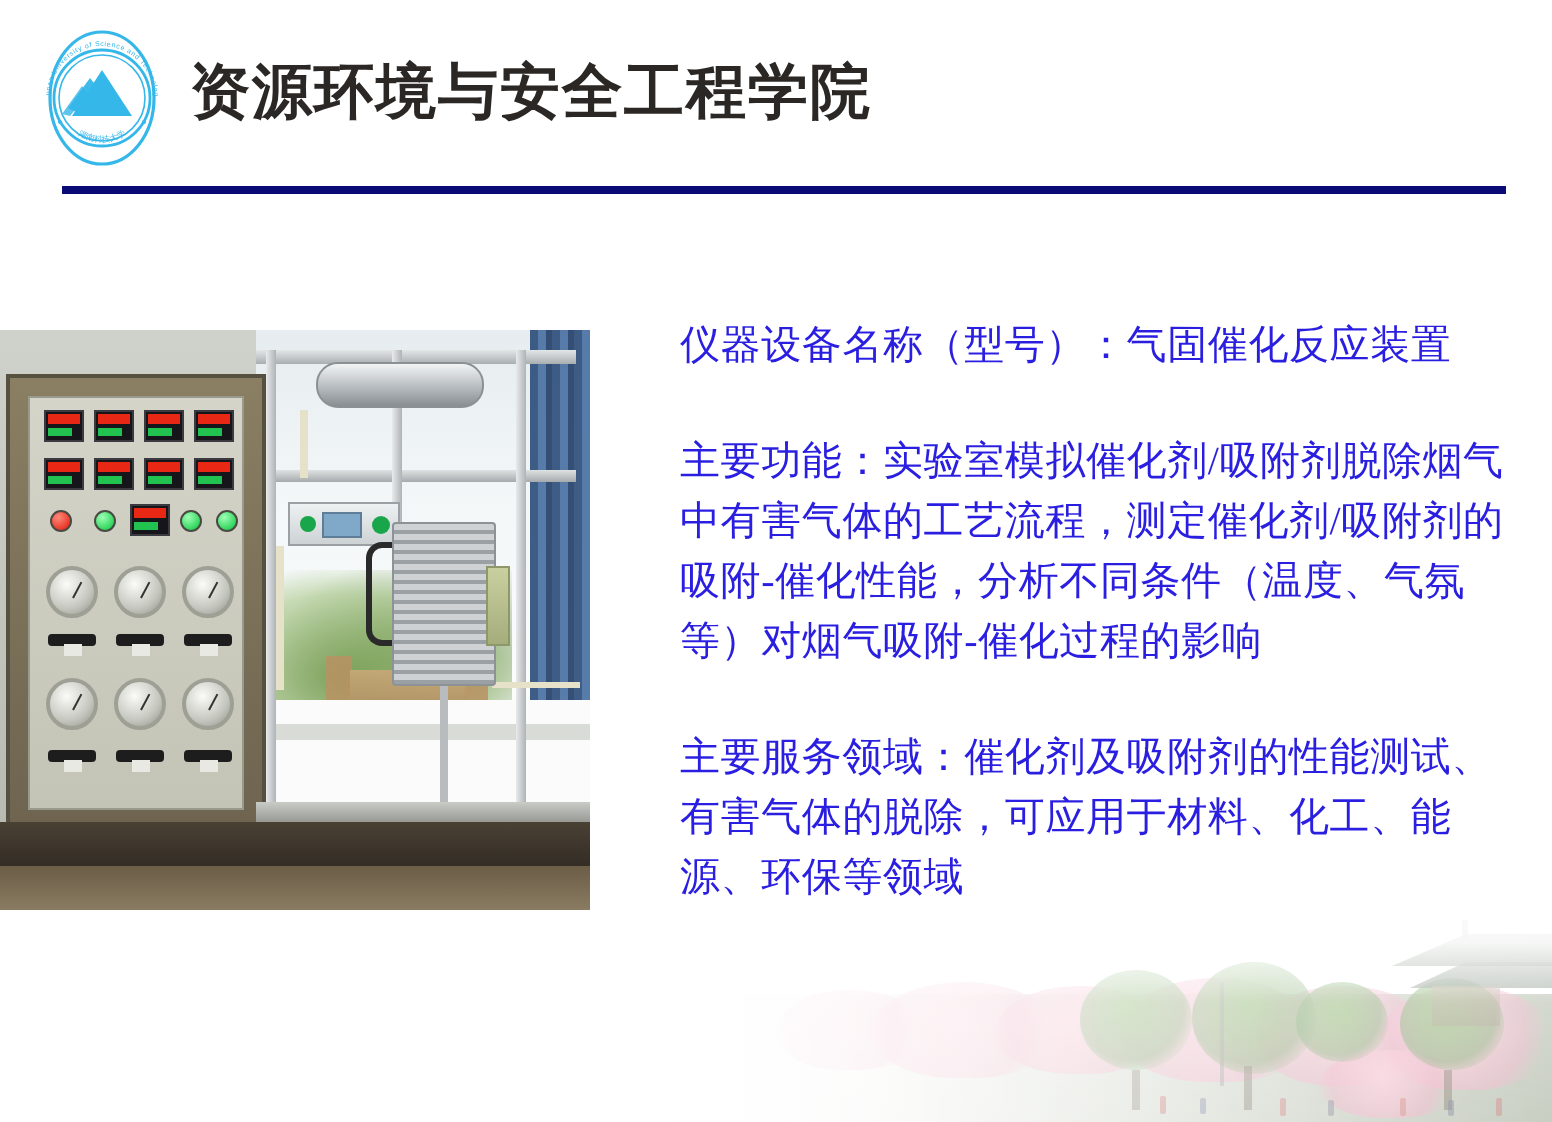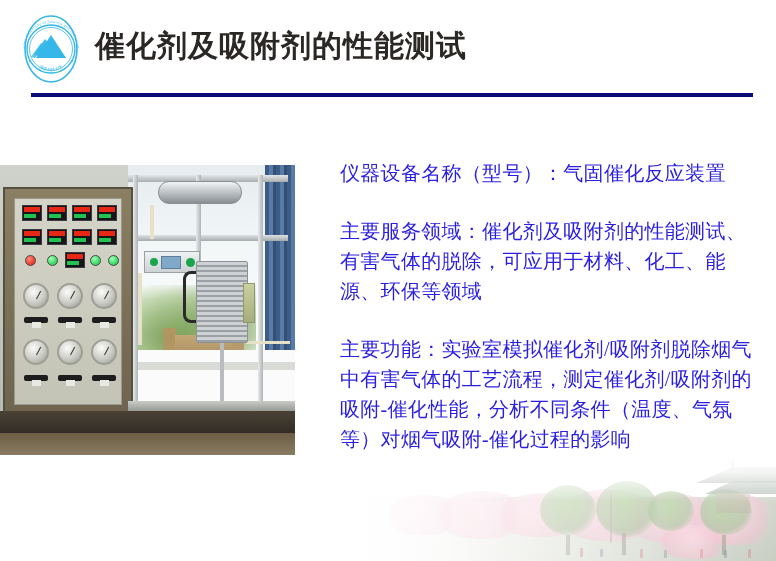--- a/index.html
+++ b/index.html
@@ -197,21 +197,21 @@
         <g fill="#35b7ea">
           <path d="M35 21 L50 44 L20 44 Z"></path>
           <path d="M18 40 L29 25 L33 30 L24 43 Z" opacity="0.95"></path>
           <path d="M15 43 L25 29 L28 33 L19 44 Z" opacity="0.8"></path>
         </g>
         <circle cx="14" cy="47" r="1" fill="#35b7ea"></circle>
         <circle cx="56" cy="47" r="1" fill="#35b7ea"></circle>
       </svg>
     </div>
 
-    <div class="org-title">催化剂及吸附剂的性能测试</div>
+    <div class="org-title">资源环境与安全工程学院</div>
 
 
     <div class="header-rule"></div>
   </div>
 
   <div class="photo">
     <div class="ph-wallL"></div>
     <div class="ph-window">
       <div class="ph-curtain"></div>
     </div>
@@ -308,17 +308,17 @@
       </div>
     </div>
 
     <div class="benchtop"></div>
     <div class="bench"></div>
     <div class="bench2"></div>
   </div>
 
   <div class="bodytext">
     <p>仪器设备名称（型号）：气固催化反应装置</p>
+    <p>主要功能：实验室模拟催化剂/吸附剂脱除烟气中有害气体的工艺流程，测定催化剂/吸附剂的吸附-催化性能，分析不同条件（温度、气氛等）对烟气吸附-催化过程的影响</p>
     <p>主要服务领域：催化剂及吸附剂的性能测试、有害气体的脱除，可应用于材料、化工、能源、环保等领域</p>
-    <p>主要功能：实验室模拟催化剂/吸附剂脱除烟气中有害气体的工艺流程，测定催化剂/吸附剂的吸附-催化性能，分析不同条件（温度、气氛等）对烟气吸附-催化过程的影响</p>
   </div>
 
 </div>
 
 </body></html>

